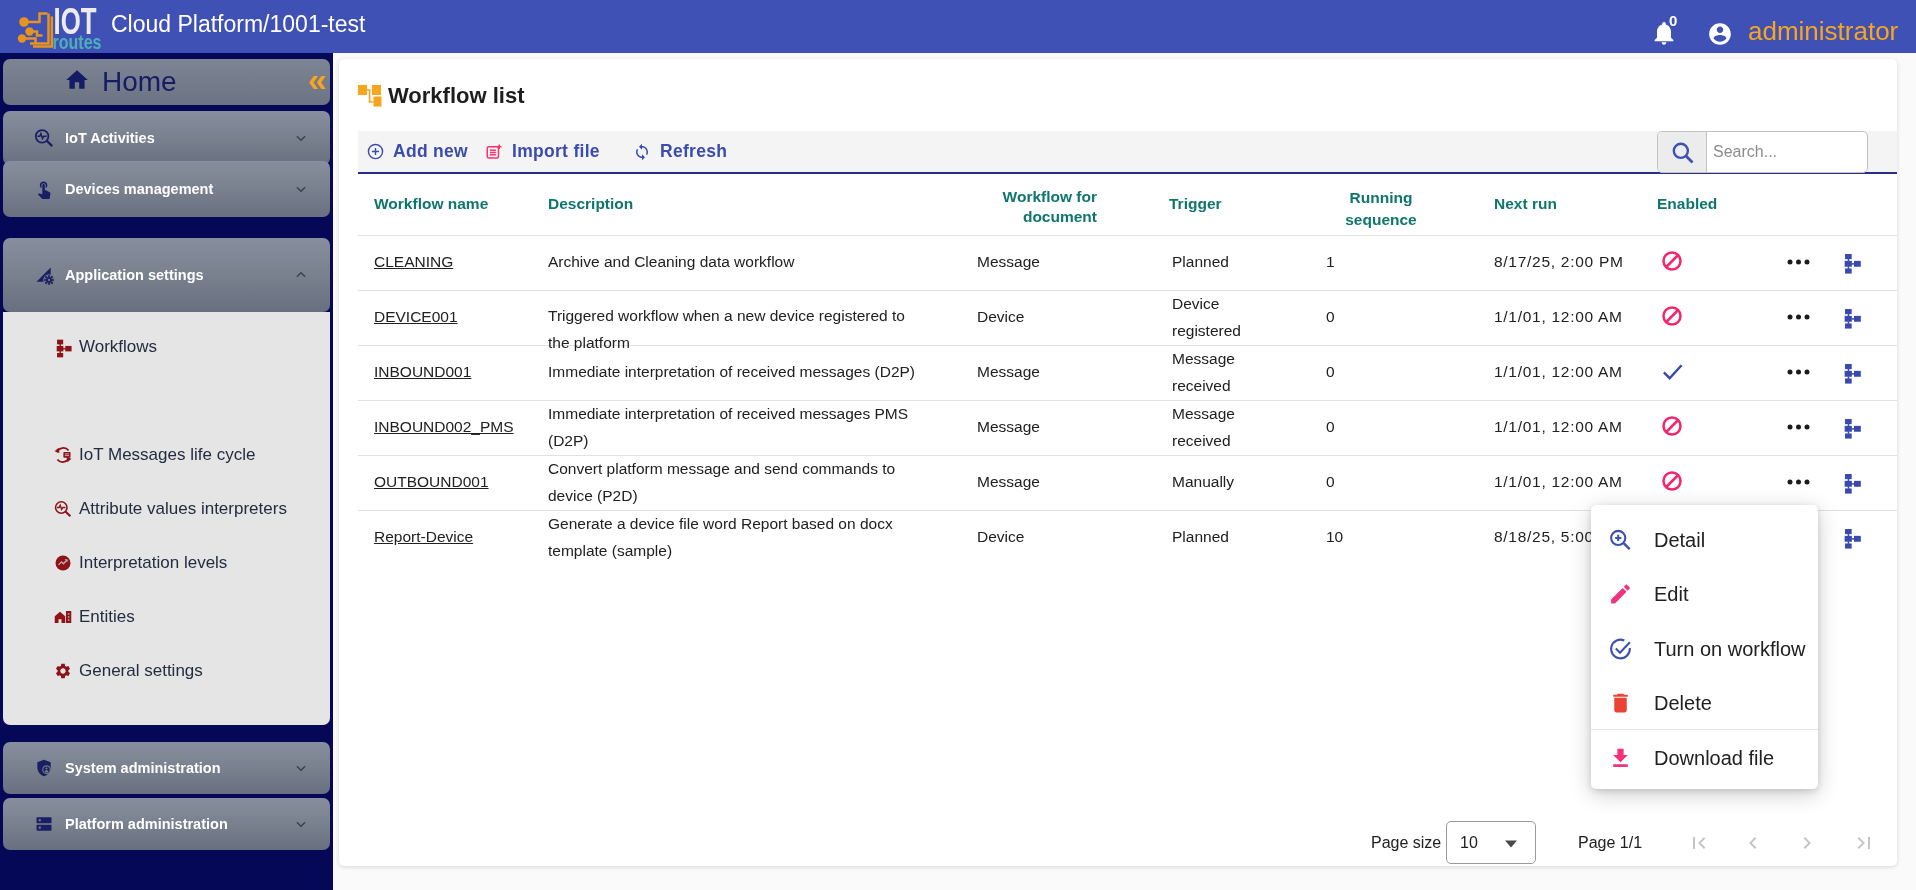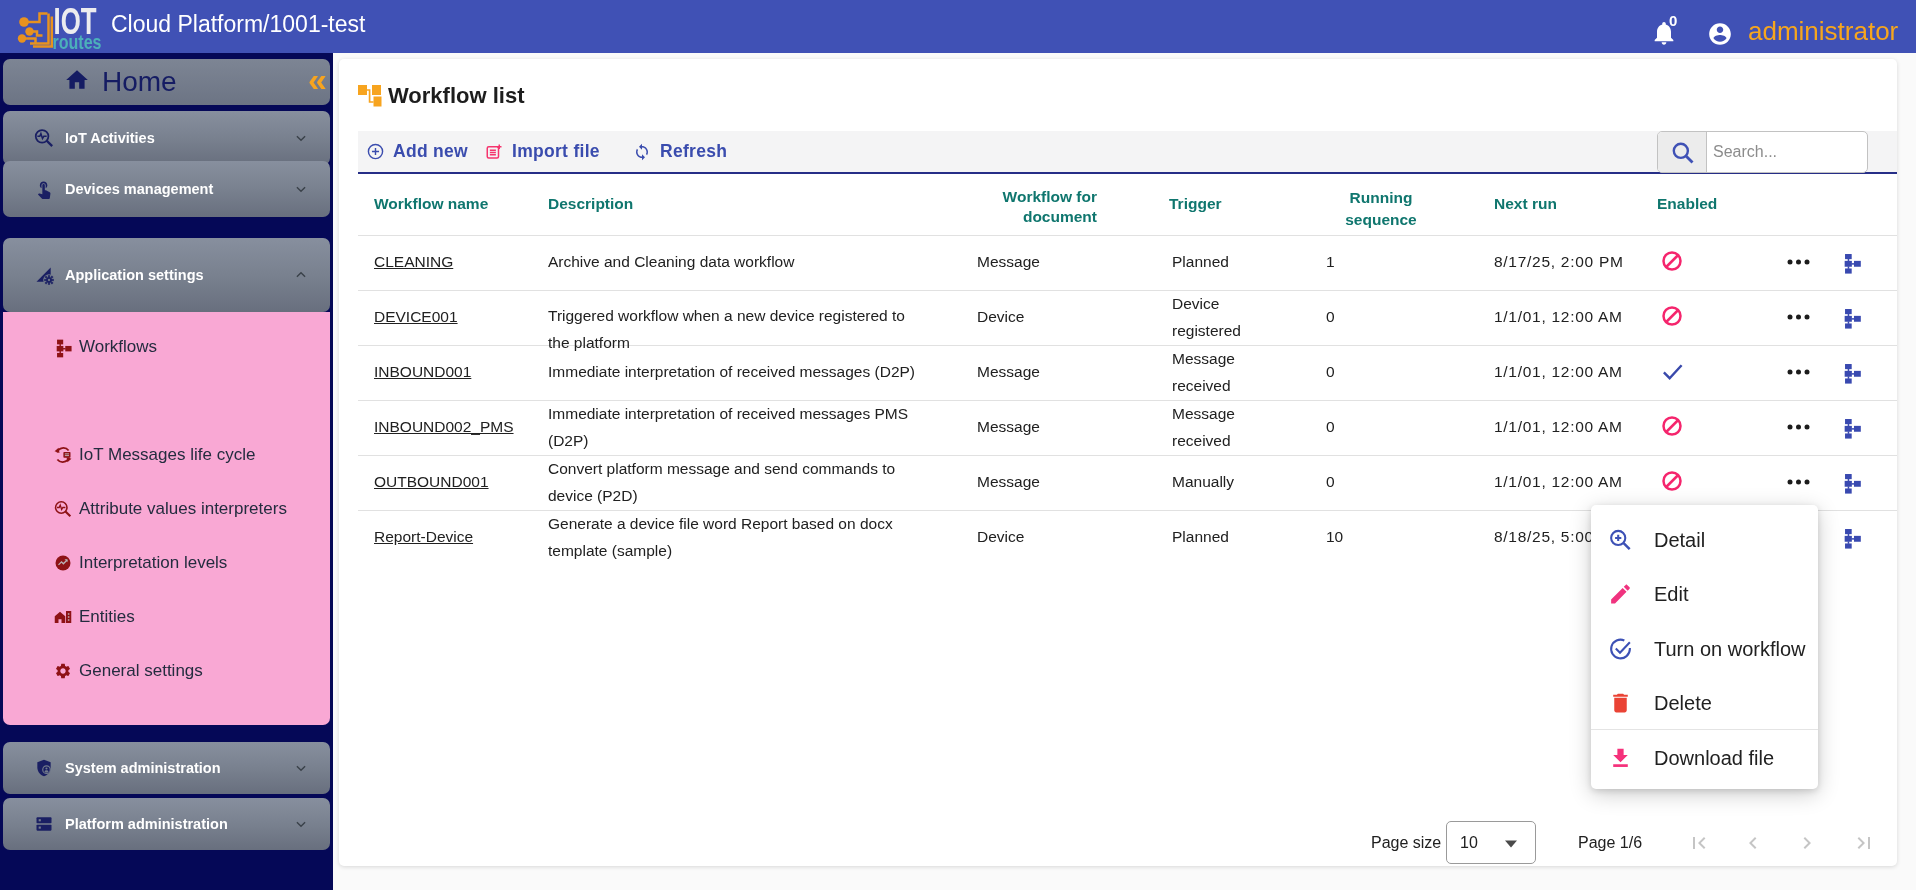--- a/index.html
+++ b/index.html
@@ -20,21 +20,21 @@
 .mrow .mtext { position:absolute; left:62px; top:50%; transform:translateY(-50%); font-size:14.5px; font-weight:bold; color:#fff; }
 .mrow .micon { position:absolute; left:31px; top:50%; transform:translateY(-50%); width:20px; height:20px; }
 .mrow .chev { position:absolute; left:291px; top:50%; transform:translateY(-50%); width:14px; height:14px; }
 #home { top:6px; height:46px; background:linear-gradient(#7d8594,#6c7484); }
 #hometext { position:absolute; left:99px; top:7px; font-size:28px; color:#151c63; }
 #homeicon { position:absolute; left:61px; top:8px; }
 #collapse { position:absolute; left:305px; top:1px; font-size:34px; font-weight:bold; color:#f7a41f; letter-spacing:-2px; }
 #miot { top:58px; height:54px; }
 #mdev { top:108px; height:56px; }
 #mapp { top:185px; height:74px; }
-#submenu { position:absolute; left:3px; top:259px; width:327px; height:413px; background:#f9a8d4; border-radius:0 0 7px 7px; }
+#submenu { position:absolute; left:3px; top:259px; width:327px; height:413px; background:#e5e5e5; border-radius:0 0 7px 7px; }
 .srow { position:absolute; left:0; width:327px; height:54px; }
 .srow .sicon { position:absolute; left:51px; top:50%; transform:translateY(-50%); width:18px; height:21px; }
 .srow .stext { position:absolute; left:76px; top:50%; transform:translateY(-50%); font-size:17px; color:#242c3f; }
 #msys { top:689px; height:52px; }
 #mplat { top:745px; height:52px; }
 .small .mtext { left:62px; }
 
 
 #card { position:absolute; left:339px; top:59px; width:1558px; height:807px; background:#fff; border-radius:5px; box-shadow:0 1px 4px rgba(0,0,0,0.14); }
 #cardtitle { position:absolute; left:388px; top:83px; font-size:22px; font-weight:bold; color:#1d1d1d; }
@@ -471,21 +471,21 @@
       </g>
     </svg>
 </div>
 
 <div class="pagtext" style="left:1371px; top:834px;">Page size</div>
 <div id="pagesel"></div>
 <div class="pagtext" style="left:1460px; top:834px;">10</div>
 <svg class="icon" style="left:1502px; top:838px;" width="18" height="12" viewBox="0 0 18 12">
     <path fill="#4a4a4a" d="M3 2.5h12L9 9.5z"></path>
   </svg>
-<div class="pagtext" style="left:1578px; top:834px;">Page 1/6</div>
+<div class="pagtext" style="left:1578px; top:834px;">Page 1/1</div>
 <svg class="icon" style="left:1687px; top:831px;" width="24" height="24" viewBox="0 0 24 24">
     <path fill="#c5c5c5" d="M18.41 16.59 13.82 12l4.59-4.59L17 6l-6 6 6 6zM6 6h2v12H6z"></path>
   </svg>
 <svg class="icon" style="left:1741px; top:831px;" width="24" height="24" viewBox="0 0 24 24">
     <path fill="#c5c5c5" d="M15.41 7.41 14 6l-6 6 6 6 1.41-1.41L10.83 12z"></path>
   </svg>
 <svg class="icon" style="left:1795px; top:831px;" width="24" height="24" viewBox="0 0 24 24">
     <path fill="#c5c5c5" d="M8.59 16.59 13.17 12 8.59 7.41 10 6l6 6-6 6z"></path>
   </svg>
 <svg class="icon" style="left:1852px; top:831px;" width="24" height="24" viewBox="0 0 24 24">

